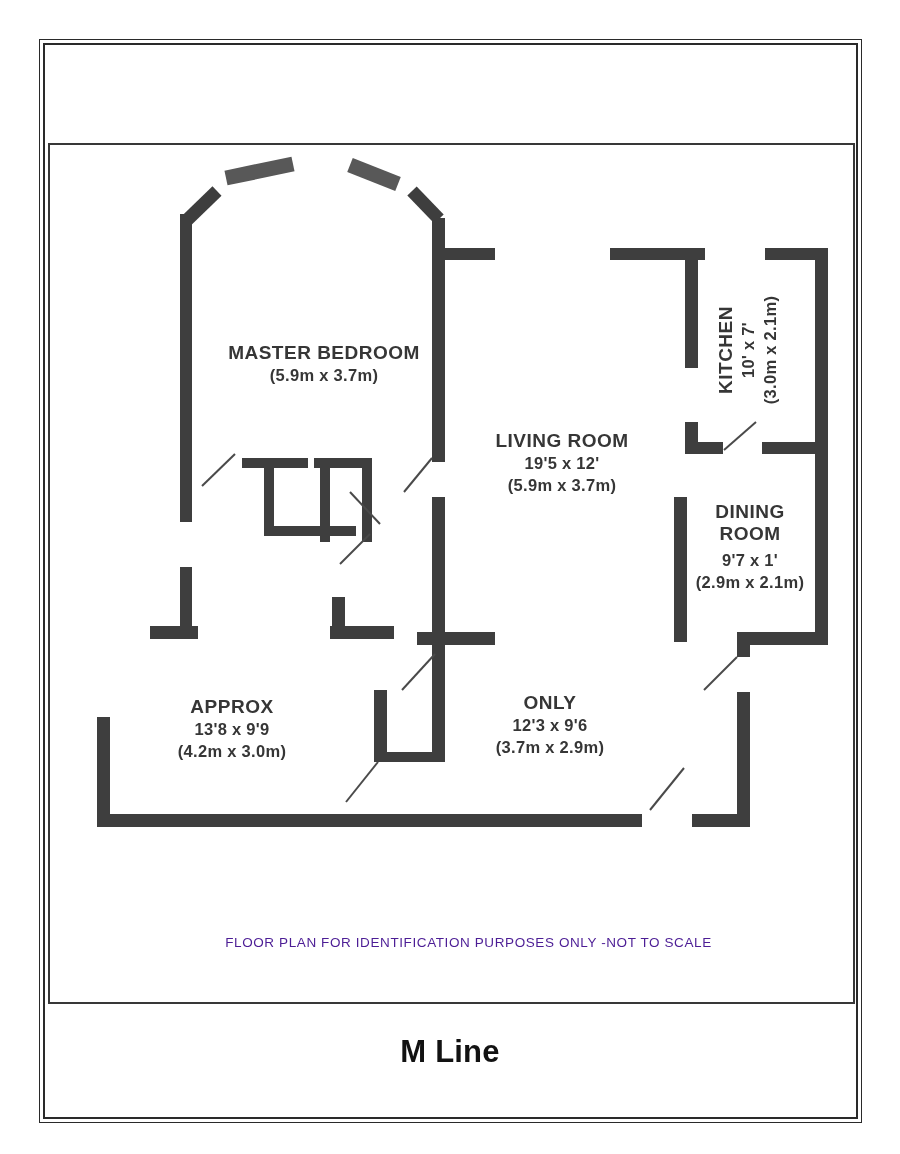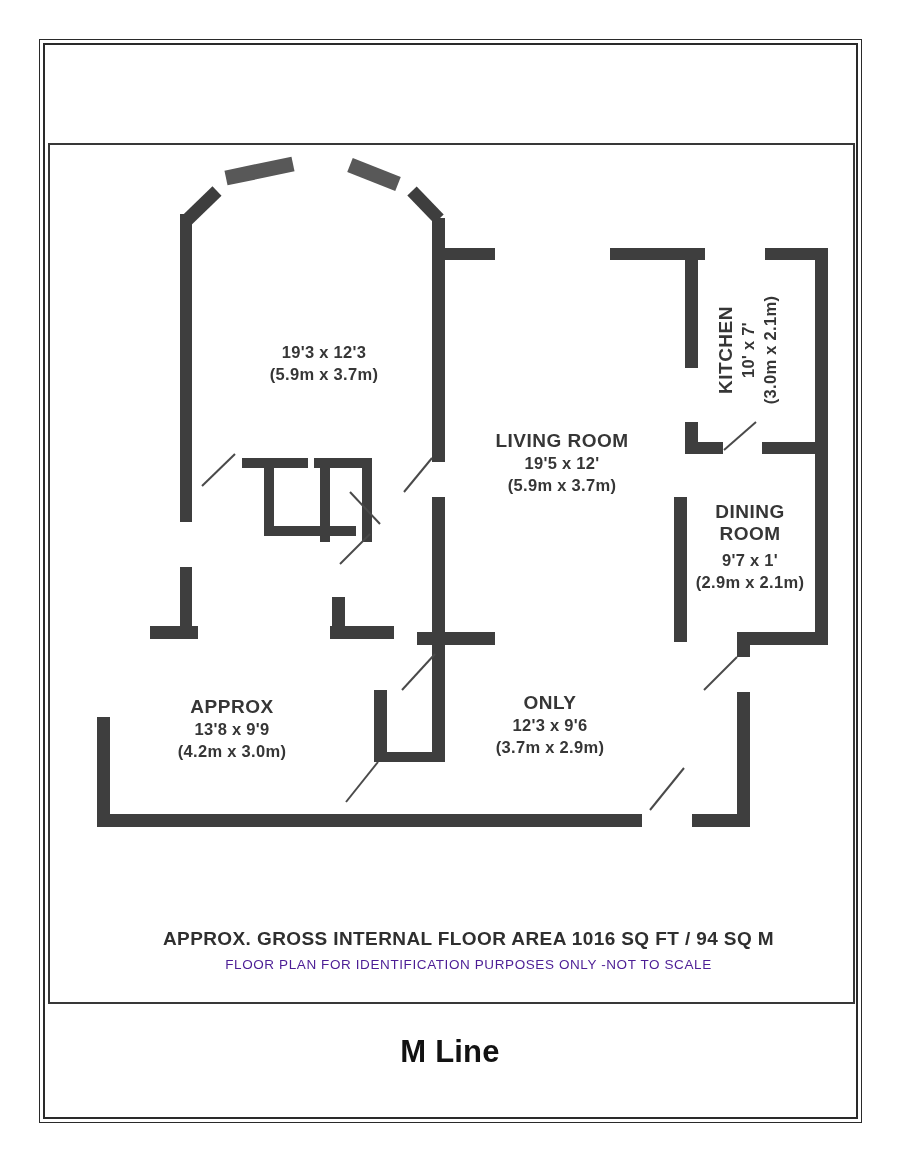--- a/index.html
+++ b/index.html
@@ -100,21 +100,21 @@
         <line x1="290" y1="419" x2="320" y2="389"></line>
         <line x1="674" y1="305" x2="706" y2="277"></line>
         <line x1="654" y1="545" x2="687" y2="512"></line>
         <line x1="352" y1="545" x2="385" y2="509"></line>
         <line x1="296" y1="657" x2="328" y2="617"></line>
         <line x1="600" y1="665" x2="634" y2="623"></line>
       </g>
     </svg>
 
     <div class="room-label lbl-master">
-      <div class="room-dims">19'3 x 12'3</div>
+      <div class="room-name">MASTER BEDROOM</div>
       <div class="room-dims">(5.9m x 3.7m)</div>
     </div>
 
     <div class="room-label lbl-living">
       <div class="room-name">LIVING ROOM</div>
       <div class="room-dims">19'5 x 12'</div>
       <div class="room-dims">(5.9m x 3.7m)</div>
     </div>
 
     <div class="room-label lbl-kitchen">
@@ -135,21 +135,20 @@
       <div class="room-dims">(4.2m x 3.0m)</div>
     </div>
 
     <div class="room-label lbl-foyer">
       <div class="room-name">ONLY</div>
       <div class="room-dims">12'3 x 9'6</div>
       <div class="room-dims">(3.7m x 2.9m)</div>
     </div>
 
     <div class="plan-footer">
-      <div class="area-line">APPROX. GROSS INTERNAL FLOOR AREA 1016 SQ FT / 94 SQ M</div>
       <div class="disclaimer">FLOOR PLAN FOR IDENTIFICATION PURPOSES ONLY -NOT TO SCALE</div>
     </div>
 
   </div>
 
   <div class="brand">M Line</div>
 
 </div>
 
 </body></html>

